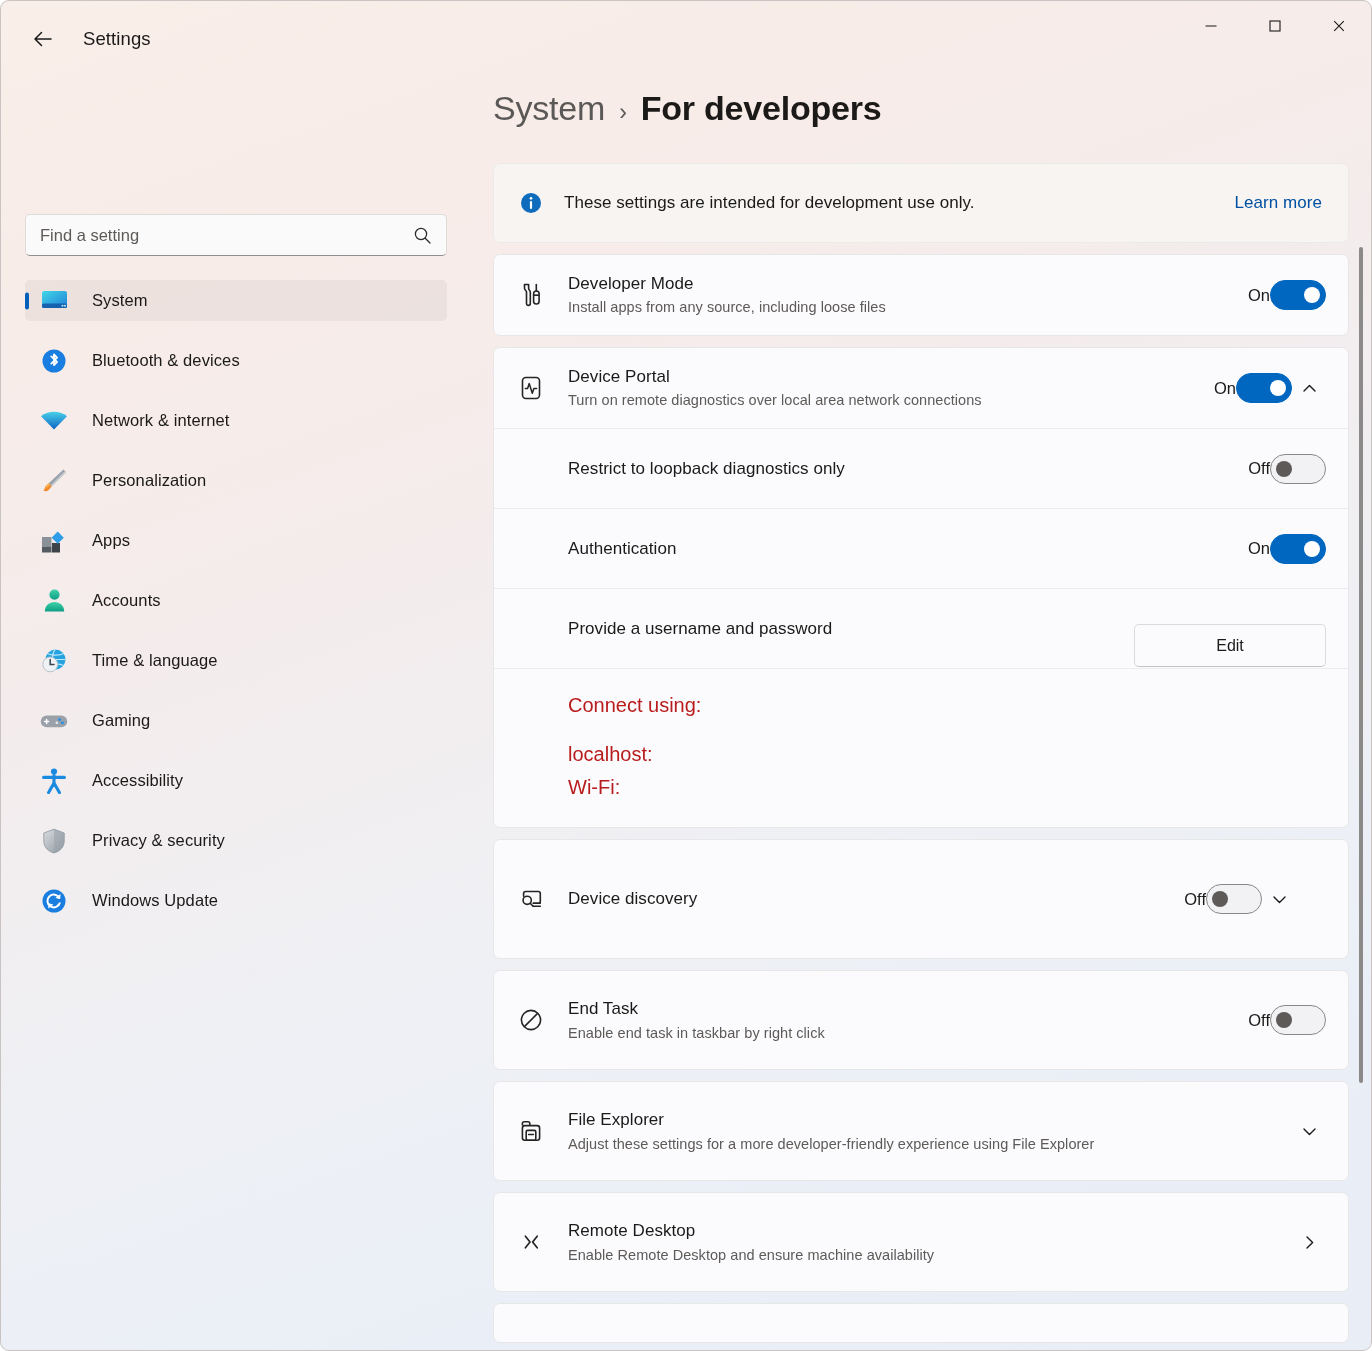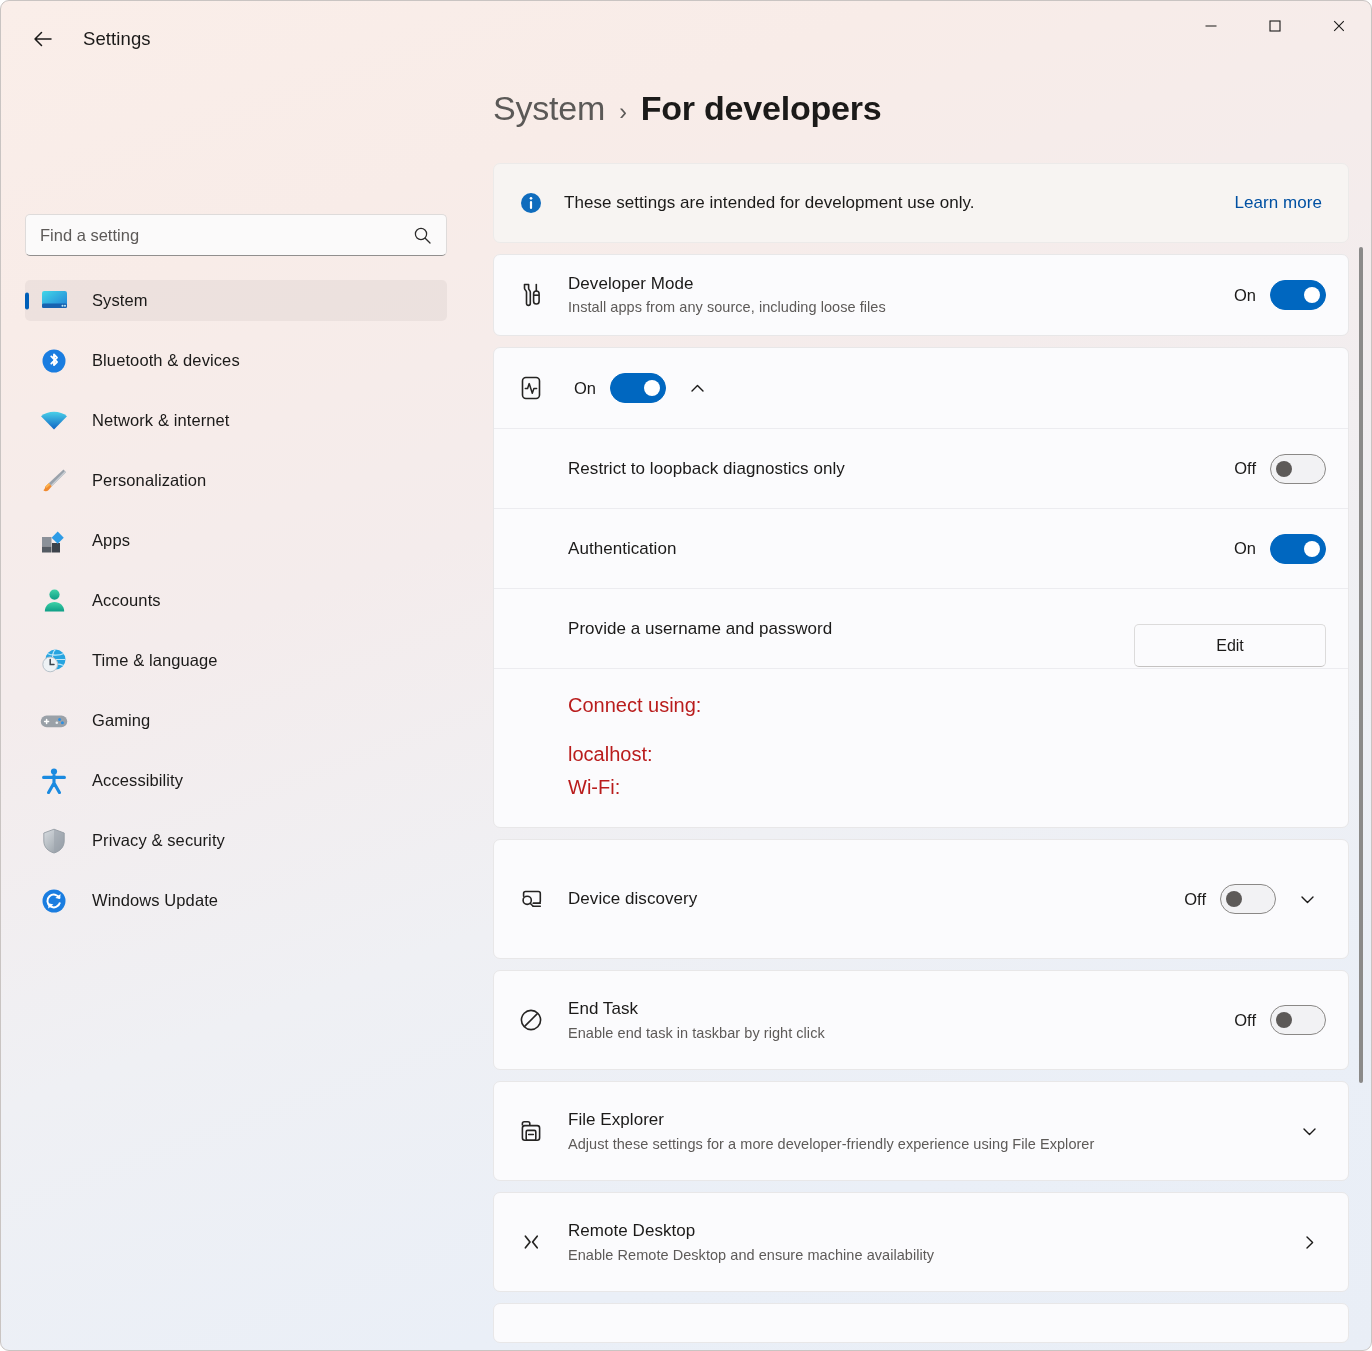--- a/index.html
+++ b/index.html
@@ -182,21 +182,20 @@
   .row-desc {
     font-size: 14.5px;
     color: #5d5a58;
     line-height: 1.42;
     margin-top: 2px;
     letter-spacing: .05px;
   }
   .row-right {
     display: flex;
     align-items: center;
-    gap: 14px;
     flex: 0 0 auto;
   }
   .state-label {
     font-size: 16.5px;
     color: #1b1a19;
     min-width: 28px;
     text-align: right;
   }
 
   
@@ -533,20 +532,24 @@
       </div>
 
       <div class="card">
         <div class="row">
           <span class="row-icon">
             <svg width="30" height="30" viewBox="0 0 30 30">
               <rect x="6.5" y="4.5" width="17" height="21" rx="3.4" fill="none" stroke="#252423" stroke-width="1.6"></rect>
               <path d="M9.3 15.6 H11.6 L13.2 10.6 L16.3 20.2 L17.9 15.6 H20.6" fill="none" stroke="#252423" stroke-width="1.5" stroke-linecap="round" stroke-linejoin="round"></path>
             </svg>
           </span>
+          <div class="row-text">
+            <div class="row-title">Device Portal</div>
+            <div class="row-desc">Turn on remote diagnostics over local area network connections</div>
+          </div>
           <div class="row-right">
             <span class="state-label">On</span>
             <div class="toggle on">
                 <span class="knob"></span>
               </div>
             <span class="chev">
               <svg width="17" height="17" viewBox="0 0 17 17">
                 <path d="M3 11 L8.5 5.4 L14 11" fill="none" stroke="#1b1a19" stroke-width="1.4" stroke-linecap="round" stroke-linejoin="round"></path>
               </svg>
             </span>

